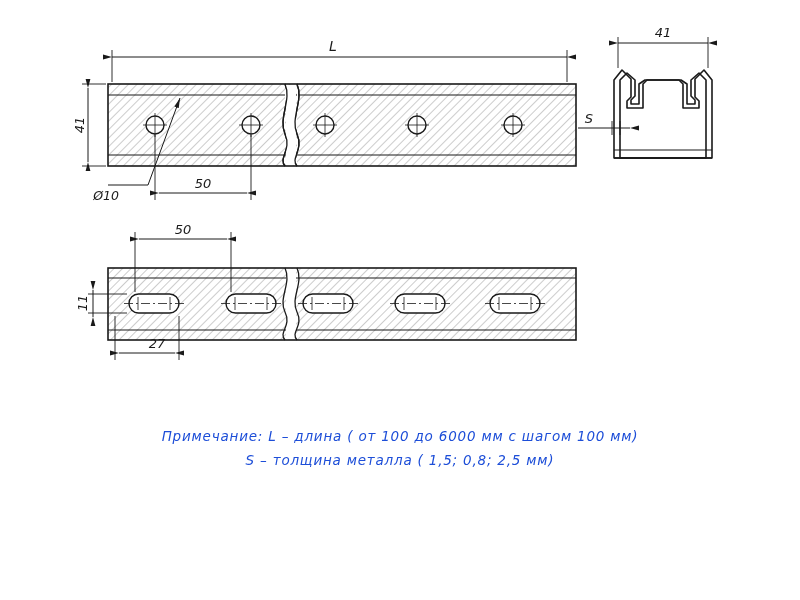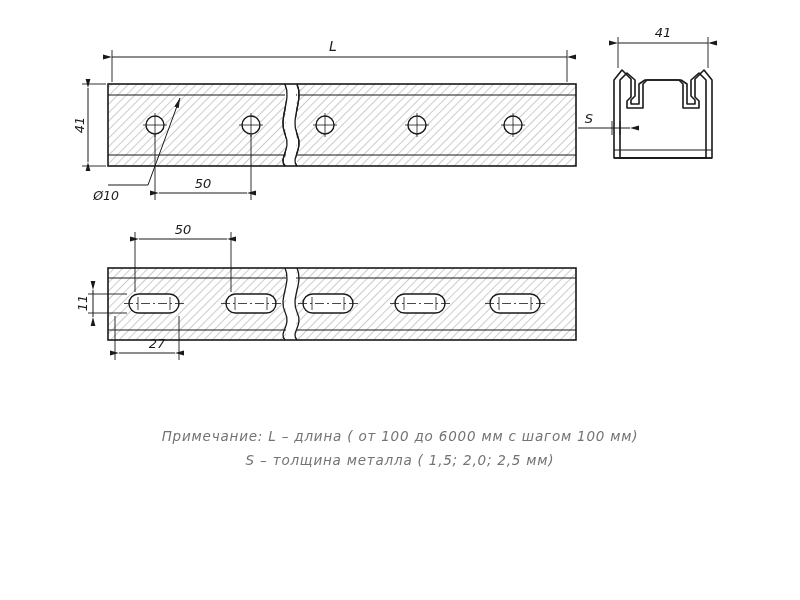--- a/index.html
+++ b/index.html
@@ -30,21 +30,21 @@
   .note-block {
     position: absolute;
     left: 0;
     top: 424px;
     width: 800px;
     text-align: center;
     font-family: "DejaVu Sans", sans-serif;
     font-size: 13.5px;
     letter-spacing: 0.8px;
     font-style: italic;
-    color: #737373;
+    color: #1d4ed8;
     line-height: 24px;
   }
   .note-line { display: block; white-space: pre; }
 </style>
 </head>
 <body>
 
 <div id="sheet">
 
   <svg id="drawing" viewBox="0 0 800 600">
@@ -224,16 +224,16 @@
         <line x1="115" y1="316" x2="115" y2="360" stroke="#1a1a1a" stroke-width="0.9"></line>
         <line x1="179" y1="316" x2="179" y2="360" stroke="#1a1a1a" stroke-width="0.9"></line>
         <line x1="119" y1="353" x2="175" y2="353" stroke="#1a1a1a" stroke-width="1" marker-start="url(#arrowStart)" marker-end="url(#arrowEnd)"></line>
         <text x="157" y="348" font-family="DejaVu Sans, sans-serif" font-size="13" font-style="italic" text-anchor="middle" fill="#1a1a1a">27</text>
       </g>
     </g>
   </svg>
 
   <div class="note-block">
     <span class="note-line">Примечание: L – длина ( от 100 до 6000 мм с шагом 100 мм)</span>
-    <span class="note-line">S – толщина металла ( 1,5; 2,0; 2,5 мм)</span>
+    <span class="note-line">S – толщина металла ( 1,5; 0,8; 2,5 мм)</span>
   </div>
 
 </div>
 
 </body></html>

